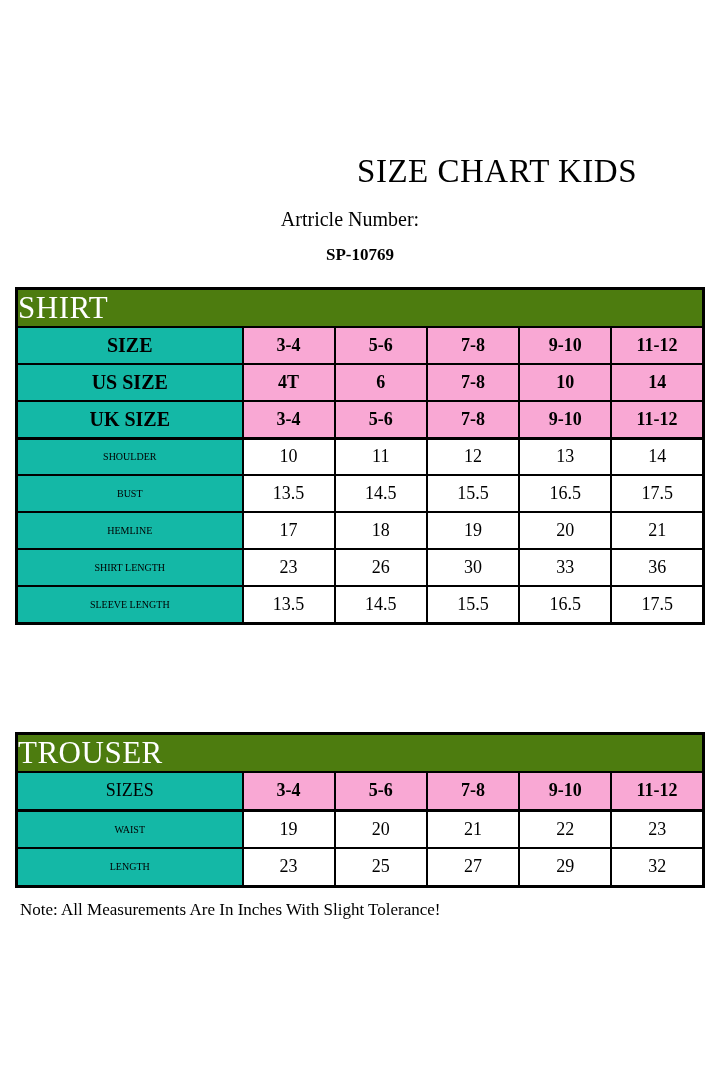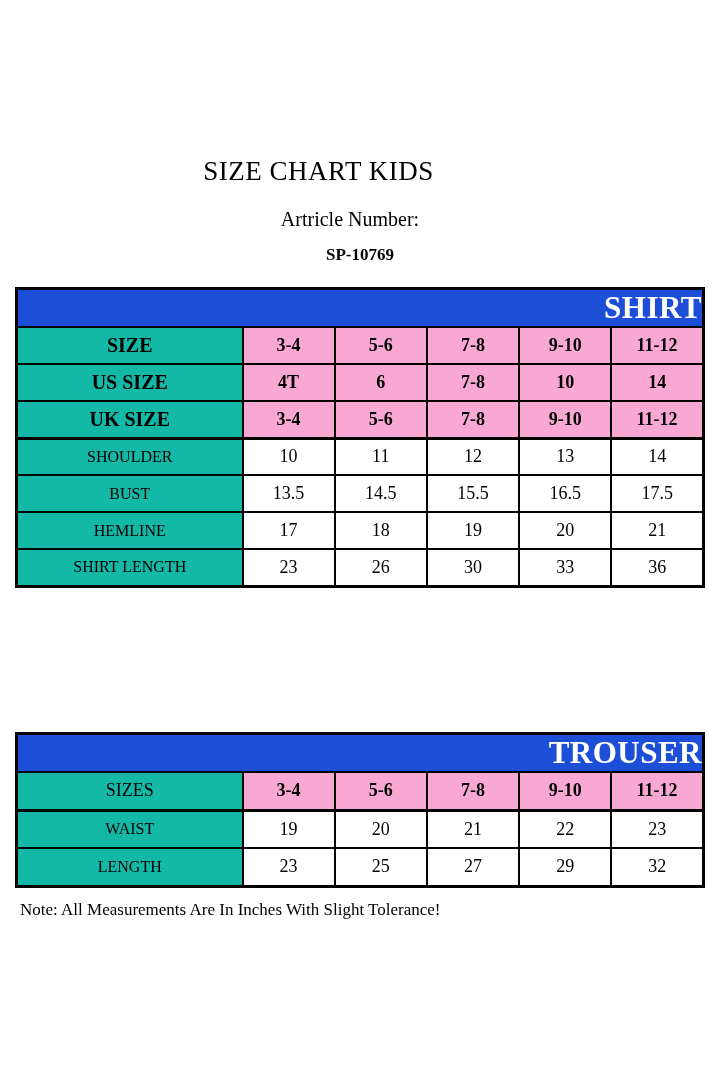--- a/index.html
+++ b/index.html
@@ -9,22 +9,22 @@
     height: 1080px;
     background: #ffffff;
     font-family: "Liberation Serif", "DejaVu Serif", serif;
     color: #000000;
     overflow: hidden;
   }
   .page-title {
     position: absolute;
     top: 153px; left: 0;
     width: 637px;
-    text-align: center;
-    font-size: 27px;
+    text-align: right;
+    font-size: 33px;
     line-height: 36px;
     font-weight: normal;
     letter-spacing: 0.5px;
   }
   .article-label {
     position: absolute;
     top: 207px; left: 0;
     width: 700px;
     text-align: center;
     font-size: 20px;
@@ -53,40 +53,39 @@
     border: 2px solid #000000;
     padding: 0;
     vertical-align: middle;
     overflow: hidden;
     white-space: nowrap;
   }
   .size-table tr { height: 37px; }
   .trouser-pos tr { height: 38px; }
   .size-table tr.band-row { height: 36px; }
   .band-cell {
-    background: #1d4ed8;
+    background: #4d7c0f;
     color: #ffffff;
-    text-align: right;
+    text-align: left;
     font-size: 31px;
     border-bottom: 3px solid #ffffff;
     letter-spacing: 0.5px;
-    font-weight: bold;
   }
   .lbl {
     background: #14b8a6;
     text-align: center;
     padding-left: 4px;
     border-right-width: 3px;
   }
   .val { text-align: center; }
   .hdr-row .lbl { font-weight: bold; font-size: 20px; }
   .hdr-row .val { font-weight: bold; font-size: 18px; background: #f9a8d4; }
   .sizes-row .lbl { font-weight: normal; font-size: 18px; }
   .sep td { border-bottom-width: 3px; }
-  .data-row .lbl { font-weight: normal; font-size: 16px; }
+  .data-row .lbl { font-weight: normal; font-size: 10px; }
   .data-row .val { font-weight: normal; font-size: 18px; background: #ffffff; }
   .note {
     position: absolute;
     top: 899px; left: 20px;
     font-size: 17px;
     line-height: 22px;
   }
 </style>
 </head>
 <body>
@@ -159,20 +158,28 @@
       <td class="val">21</td>
     </tr>
     <tr class="data-row">
       <td class="lbl">SHIRT LENGTH</td>
       <td class="val">23</td>
       <td class="val">26</td>
       <td class="val">30</td>
       <td class="val">33</td>
       <td class="val">36</td>
     </tr>
+    <tr class="data-row">
+      <td class="lbl">SLEEVE LENGTH</td>
+      <td class="val">13.5</td>
+      <td class="val">14.5</td>
+      <td class="val">15.5</td>
+      <td class="val">16.5</td>
+      <td class="val">17.5</td>
+    </tr>
   </tbody>
     </table>
 
   <table class="size-table trouser-pos">
     <colgroup>
       <col style="width:226px">
         <col>
         <col>
         <col>
         <col>

